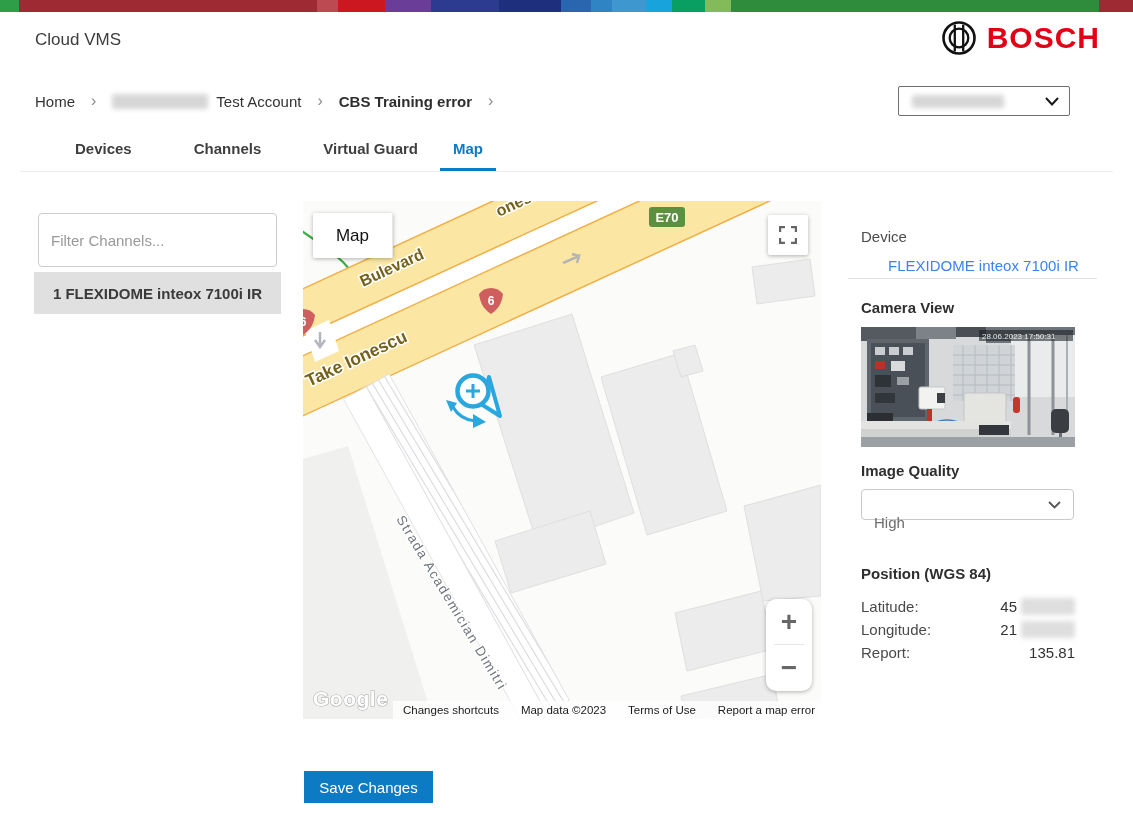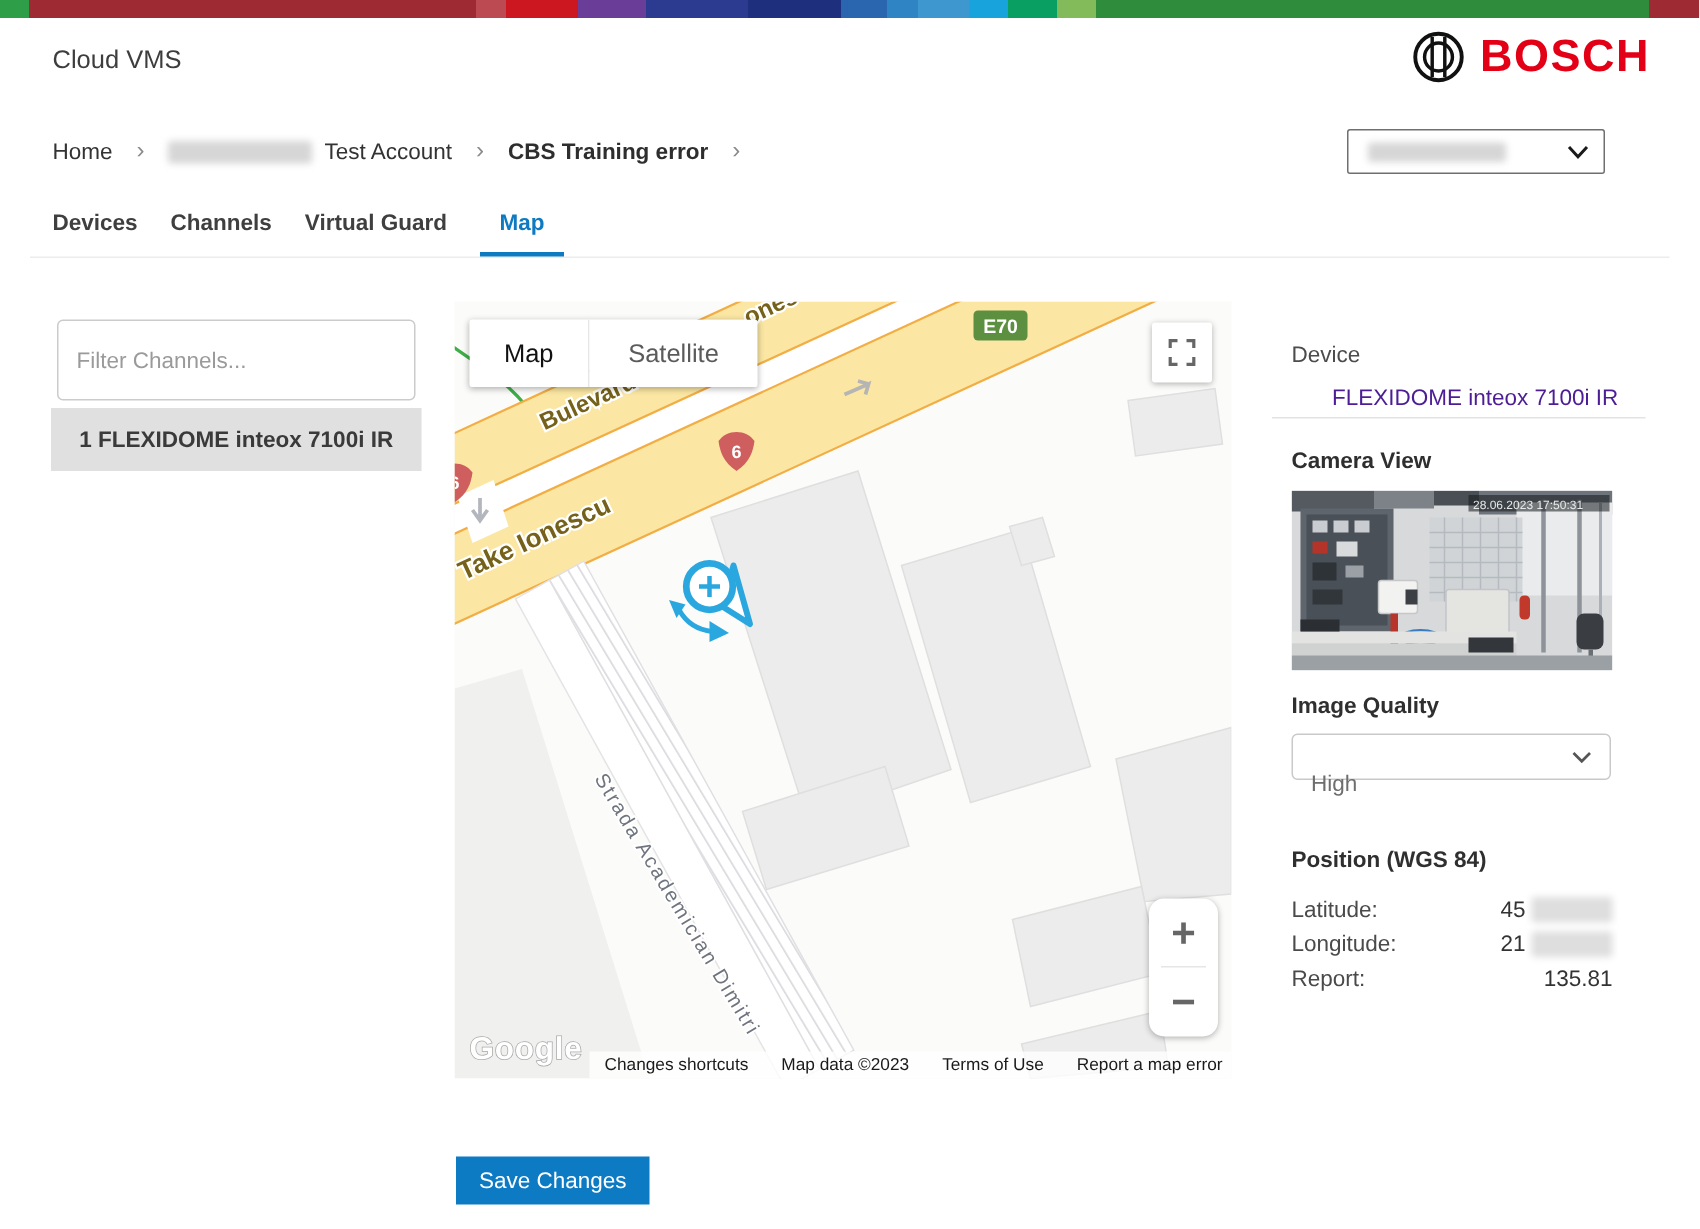--- a/index.html
+++ b/index.html
@@ -31,21 +31,21 @@
   .redacted-dropdown { width:92px; height:13px; }
   .redacted-coord { width:54px; height:17px; background:#dedede; margin-left:4px; }
 
   .header-select { position:absolute; left:898px; top:86px; width:172px; height:30px;
     border:1.5px solid #6f6f6f; border-radius:2px; background:#fff; display:flex;
     align-items:center; justify-content:space-between; padding:0 10px 0 13px; cursor:pointer; }
 
   
   .tabs { position:absolute; left:20px; top:138px; width:1093px; height:34px;
     border-bottom:1px solid #ececec; display:flex; align-items:flex-start; padding-left:15px; }
-  .tab { font-size:15px; font-weight:bold; color:#3f3f3f; text-decoration:none; margin-right:22px; padding:2px 0 13px; position:relative; }
+  .tab { font-size:15px; font-weight:bold; color:#3f3f3f; text-decoration:none; margin-right:22px; padding:2px 0 13px; position:relative;margin-left:40px; }
   .tab.active { color:#0e7ac2; padding:2px 13px 13px; margin-left:0px; }
   .tab-indicator { position:absolute; left:0; bottom:-1px; width:100%; height:3px; background:#0e7ac2; }
 
   
   .filter-input { position:absolute; left:38px; top:213px; width:239px; height:54px;
     border:1px solid #cbcbcb; border-radius:4px; font-size:15px; padding:0 12px;
     font-family:"Liberation Sans", sans-serif; color:#333; }
   .filter-input::placeholder { color:#9a9a9a; }
   .channel-item { position:absolute; left:34px; top:272px; width:247px; height:42px;
     background:#e0e0e0; color:#3a3a3a; font-weight:bold; font-size:15px;
@@ -66,21 +66,21 @@
   .zoom-ctrl button { border:none; background:transparent; width:100%; height:45px; font-size:28px;
     font-weight:bold; color:#666; cursor:pointer; line-height:40px; font-family:"Liberation Sans", sans-serif; }
   .zoom-divider { width:30px; height:1px; background:#e6e6e6; }
   .map-attribution { position:absolute; right:0; bottom:0; height:18px; background:rgba(255,255,255,.78);
     display:flex; align-items:center; gap:22px; padding:0 6px 0 10px; font-size:11.5px; color:#1a1a1a; }
   .map-attribution span { cursor:pointer; white-space:nowrap; }
 
   
   .rp-label { position:absolute; left:861px; font-size:15px; color:#4c4c4c; }
   .rp-bold { position:absolute; left:861px; font-size:15px; font-weight:bold; color:#2f2f2f; }
-  .device-name { position:absolute; left:888px; top:257px; font-size:15px; color:#4c1d95; }
+  .device-name { position:absolute; left:888px; top:257px; font-size:15px; color:#3b82f6; }
   .rp-divider { position:absolute; left:848px; top:278px; width:249px; height:1px; background:#e3e3e3; }
   .camera-thumb { position:absolute; left:861px; top:327px; width:214px; height:120px; overflow:hidden; }
   .iq-select { position:absolute; left:861px; top:489px; width:213px; height:31px; background:#fff;
     border:1px solid #c9c9c9; border-radius:4px; display:flex; align-items:center;
     justify-content:space-between; padding:0 12px; cursor:pointer; }
   .iq-value { font-size:15px; color:#6e6e6e;margin-top:36px; }
   .pos-rows { position:absolute; left:861px; top:595px; width:214px; }
   .pos-row { display:flex; justify-content:space-between; align-items:center; height:23px; font-size:15px; }
   .pos-row .lbl { color:#4a4a4a; }
   .pos-row .val { color:#333; display:flex; align-items:center; }
@@ -203,21 +203,20 @@
         <path d="M150,206 C155,215 163,219 172,220" fill="none" stroke="#2ba7e0" stroke-width="3.2"></path>
         <polygon points="143,199 154,202 148,211" fill="#2ba7e0"></polygon>
         <polygon points="170,213 183,221 170,227" fill="#2ba7e0"></polygon>
       </g>
 
       <text x="10" y="505" font-size="21" font-weight="bold" letter-spacing="0.5" fill="#ffffff" stroke="#a8a8a8" stroke-width="1" paint-order="stroke">Google</text>
     </svg>
 
     <div class="map-type">
       <button class="btn-map">Map</button>
-      <button class="btn-sat">Satellite</button>
     </div>
 
     <button class="fullscreen-btn">
       <svg width="18" height="18" viewBox="0 0 18 18">
         <path d="M1,6 V1 H6 M12,1 H17 V6 M17,12 V17 H12 M6,17 H1 V12" fill="none" stroke="#666" stroke-width="2.4"></path>
       </svg>
     </button>
 
     <div class="zoom-ctrl">
       <button>+</button>

